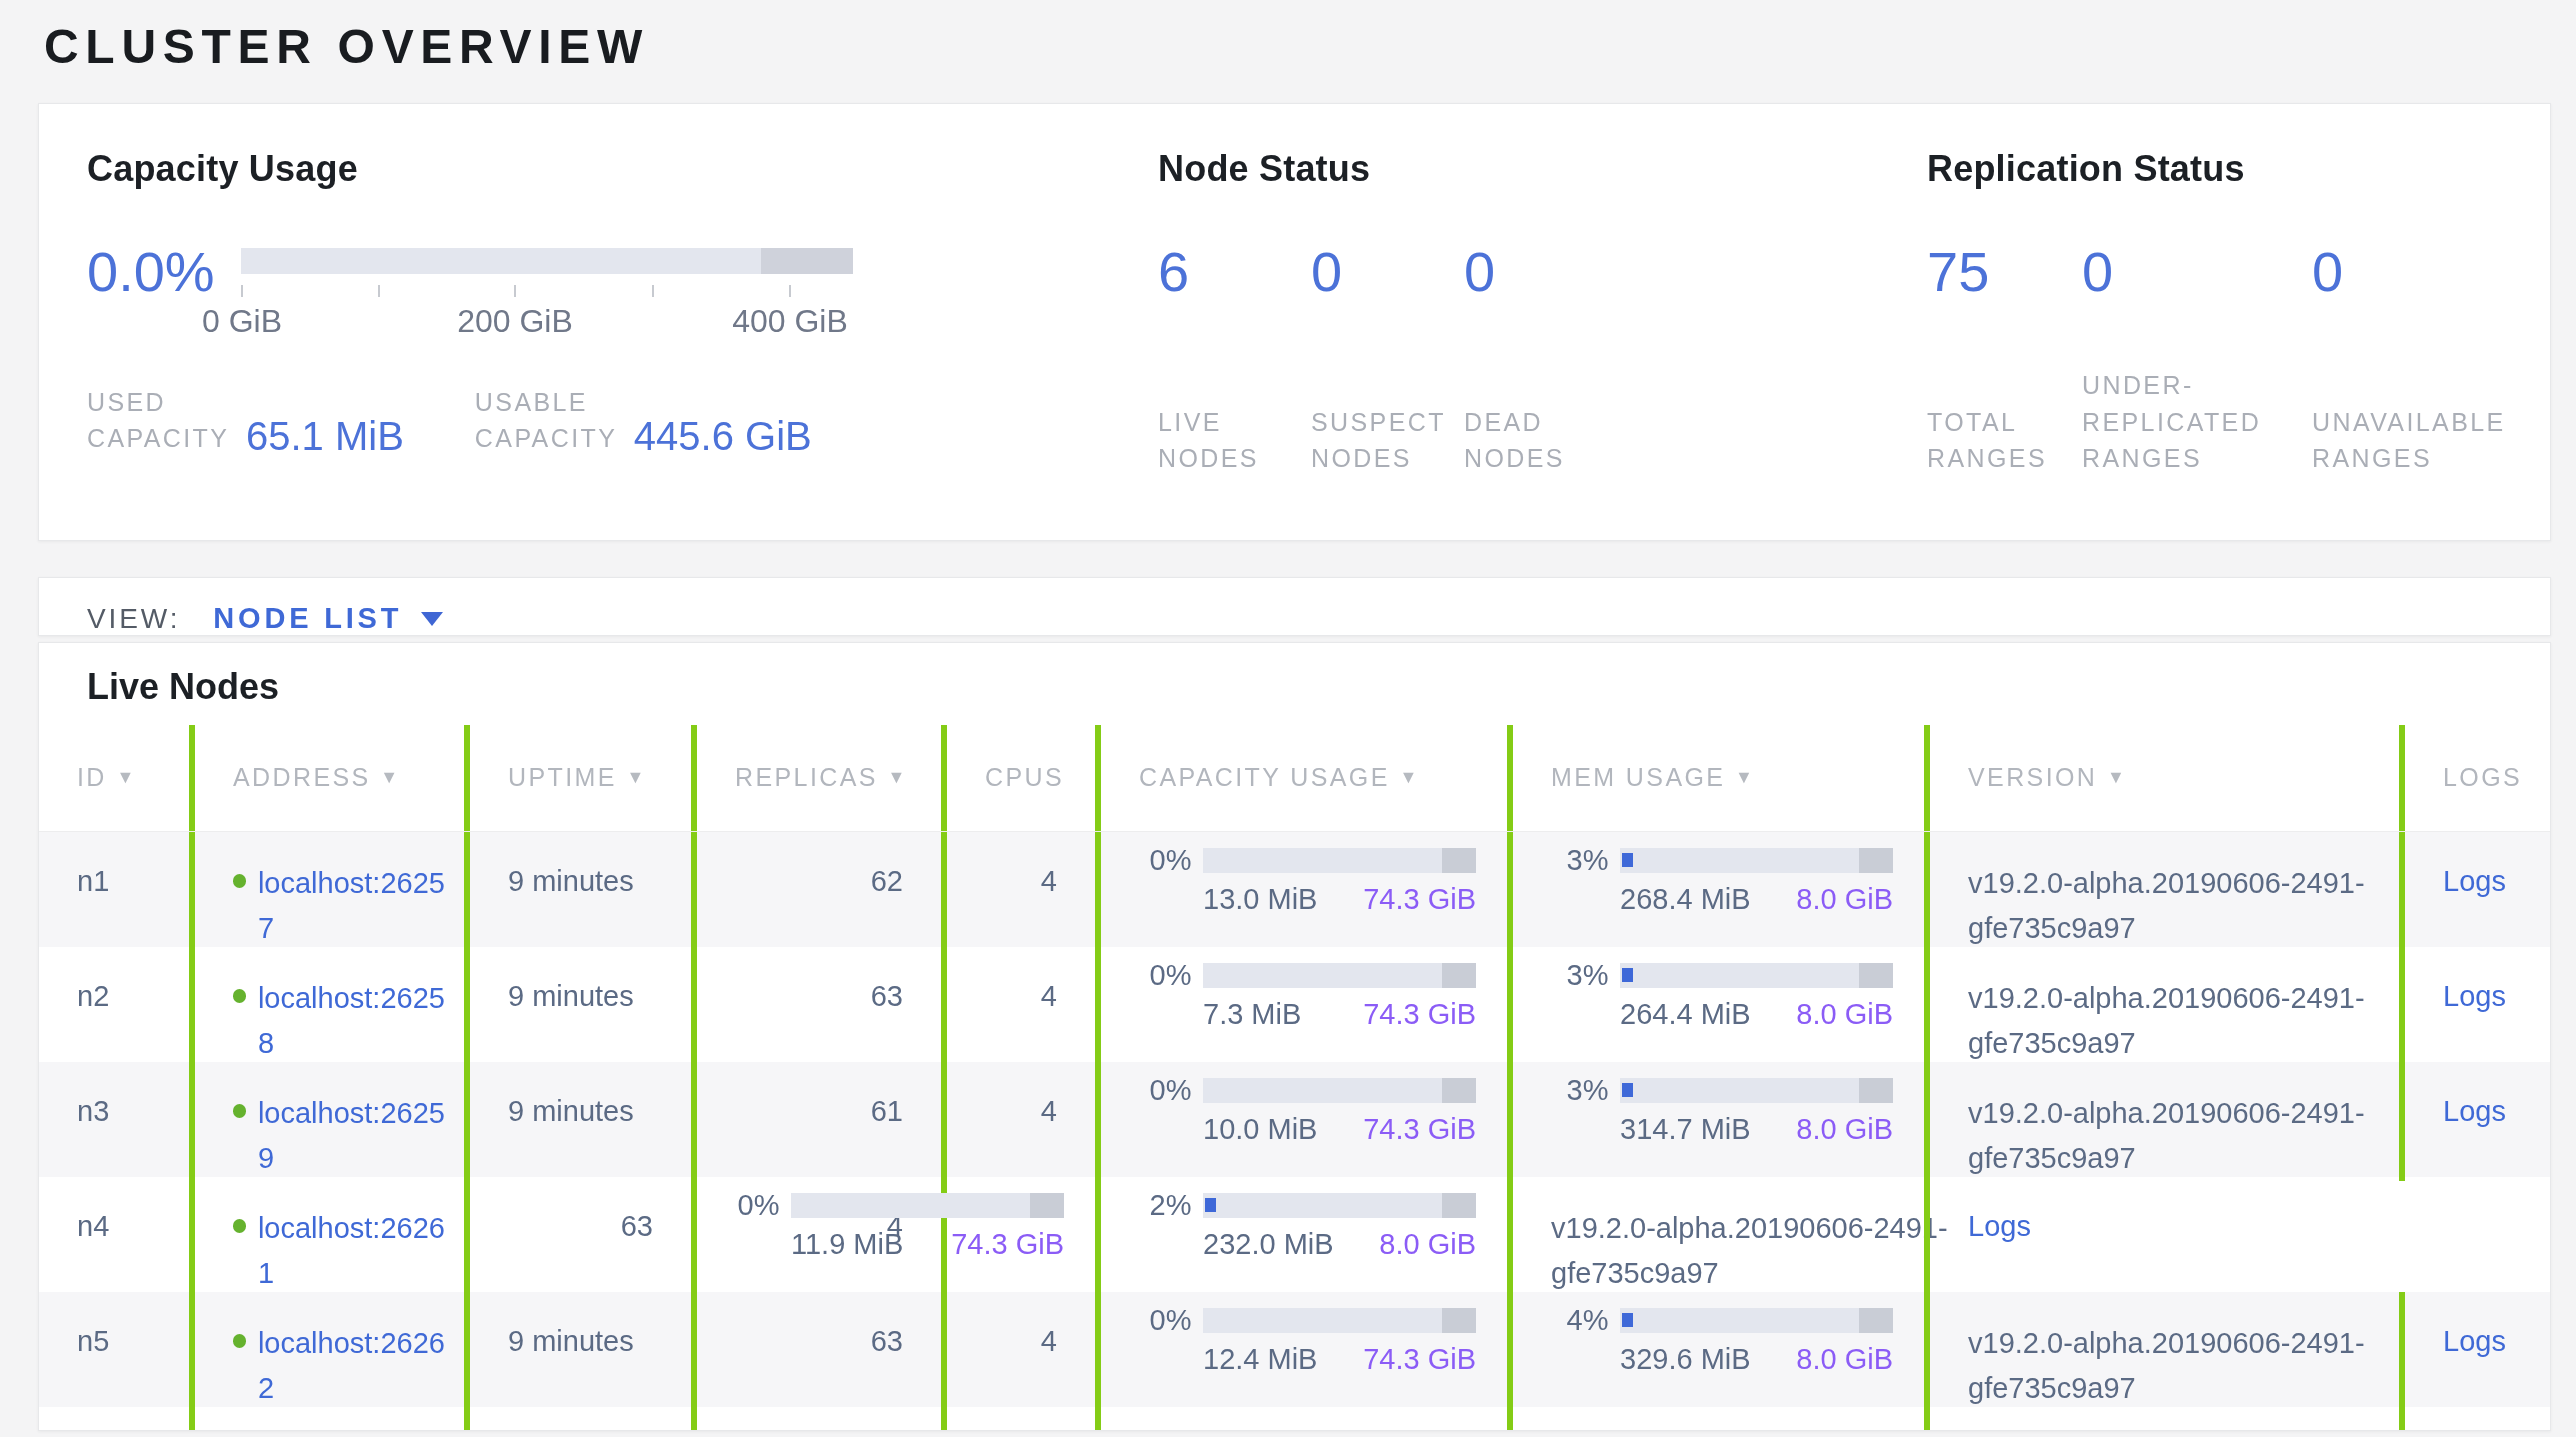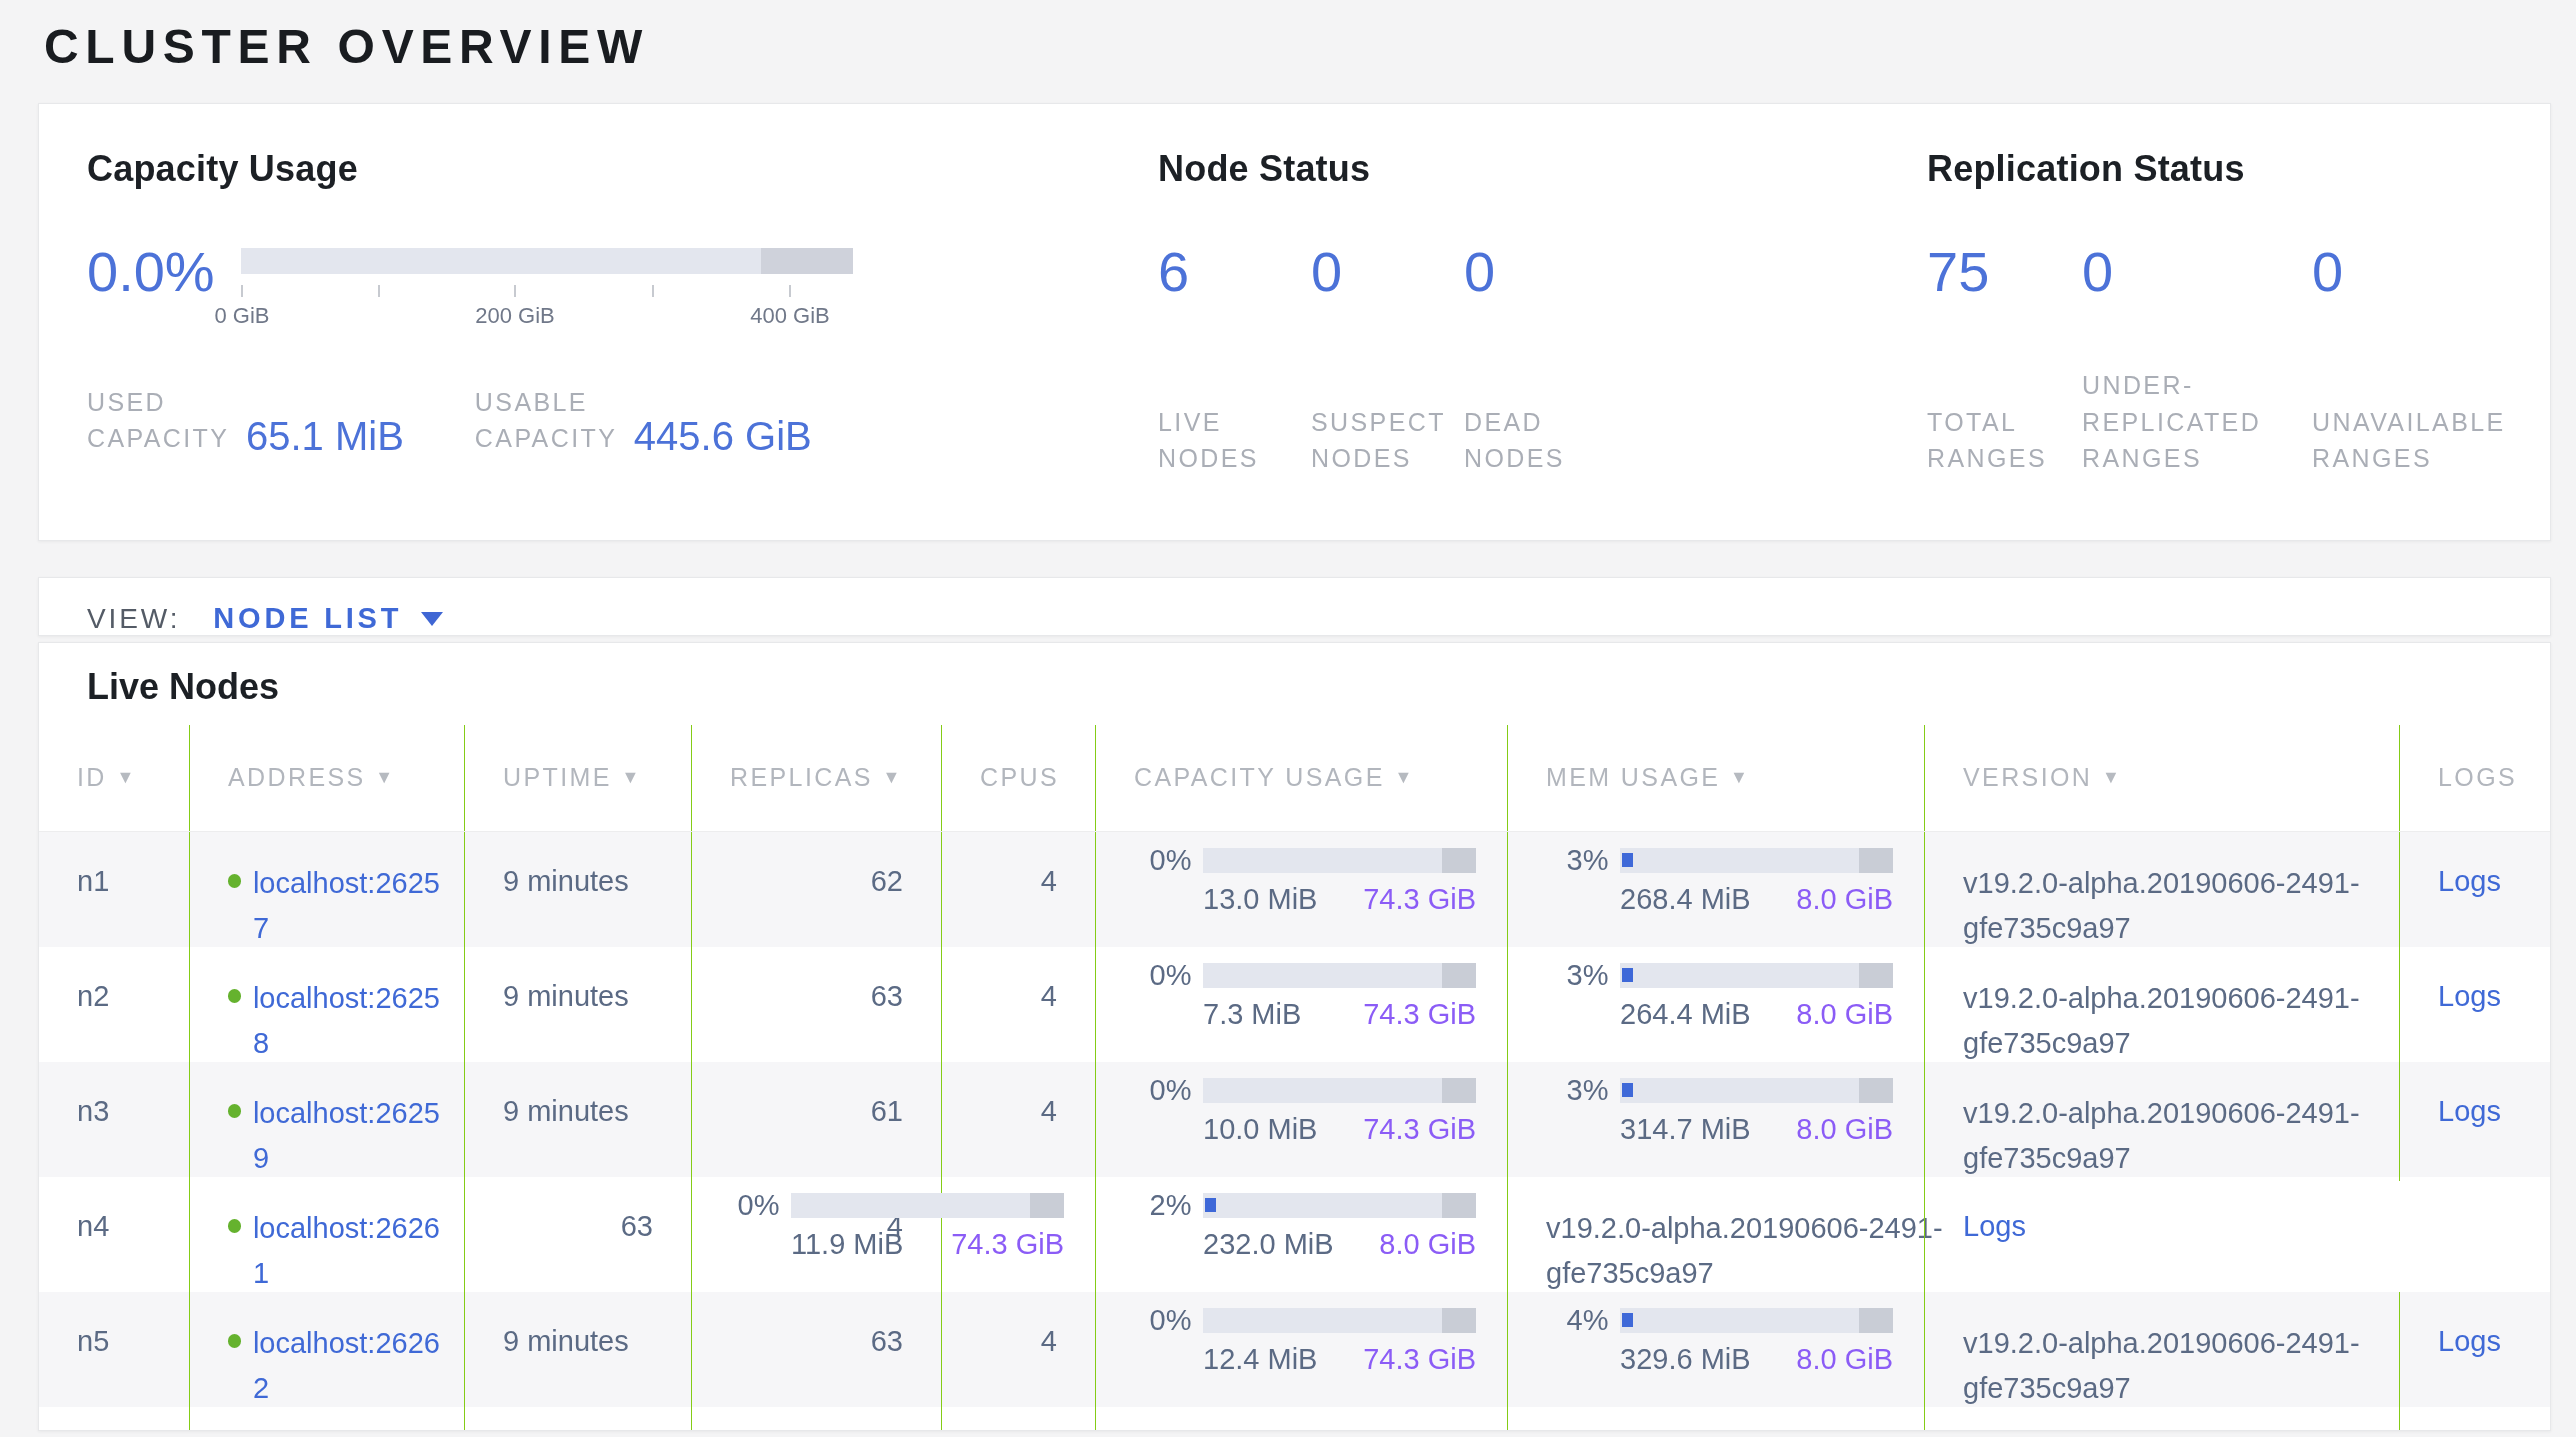--- a/index.html
+++ b/index.html
@@ -38,21 +38,21 @@
 
   .gauge-row{ margin-top:54px; display:flex; }
   .big-num{ font-size:56px; color:var(--accent-blue); line-height:1; }
   .cap-pct{ width:154px; }
   .bar-area{ margin-top:3.8px; width:612px; }
   .gauge{ position:relative; width:612px; height:26px; background:var(--bar-track); }
   .gauge .endcap{ position:absolute; right:0; top:0; width:92px; height:100%; background:#cfd2db; }
   .ticks{ position:relative; height:11.5px; margin-top:11.5px; }
   .tick{ position:absolute; top:0; width:1.9px; height:11.5px; background:#c7cad0; }
   .tick.t0{left:0;} .tick.t1{left:137px;} .tick.t2{left:273px;} .tick.t3{left:411px;} .tick.t4{left:548px;}
-  .tick-labels{ position:relative; height:31px; margin-top:5.8px; font-size:22px; color:#707889; }
+  .tick-labels{ position:relative; height:31px; margin-top:5.8px; font-size:32px; color:#707889; }
   .tick-label{ position:absolute; transform:translateX(-50%); white-space:nowrap; }
   .tl0{left:1px;} .tl1{left:274px;} .tl2{left:549px;}
 
   .cap-stats{ display:flex; margin-top:50px; }
   .cap-stat{ display:flex; align-items:flex-end; margin-right:71px; }
   .stat-label{
     font-size:25px; letter-spacing:2.4px; color:var(--label-gray);
     line-height:1.45; white-space:pre-line;
   }
   .cap-stat .stat-label{ width:159px; }
@@ -80,21 +80,21 @@
 
   
   .live-card{ margin-top:5.8px; height:789px; overflow:hidden; }
   .live-title{ font-size:36px; font-weight:700; color:#1c2025; padding:23px 0 0 48px; height:82px; }
   .grid-row{ display:grid; grid-template-columns:150px 275px 227px 250px 154px 412px 417px 475px 152px; }
   .thead{ height:107px; border-bottom:1px solid #ededee; }
   .th{
     display:flex; align-items:center; padding-left:38px;
     font-size:25px; letter-spacing:2.4px; color:#b2b6bd; white-space:nowrap;
   }
-  .th:not(:first-child), .td:not(:first-child){ border-left:1px solid #84cc16; }
+  .th:not(:first-child), .td:not(:first-child){ border-left:6px solid #84cc16; }
   .sort-icon{ font-size:18px; margin-left:9.6px; color:#b6bac0; }
   .tr{ height:115px; background:#fff; }
   .tr.alt{ background:#f6f6f8; }
   .tr.partial{ height:38px; }
   .td{ padding:33px 0 0 38px; font-size:29px; color:var(--slate); }
   .td-num{ display:flex; justify-content:flex-end; padding-right:38px; padding-left:0; }
   .td-address{ display:flex; padding-top:29px; }
   .dot{ width:13.4px; height:13.4px; border-radius:50%; background:var(--live-green); margin:13.4px 11.5px 0 0; flex:0 0 auto; }
   .link{ color:var(--link-blue); text-decoration:none; cursor:pointer; }
   .addr{ display:inline-block; width:188px; word-break:break-all; line-height:1.55; }

